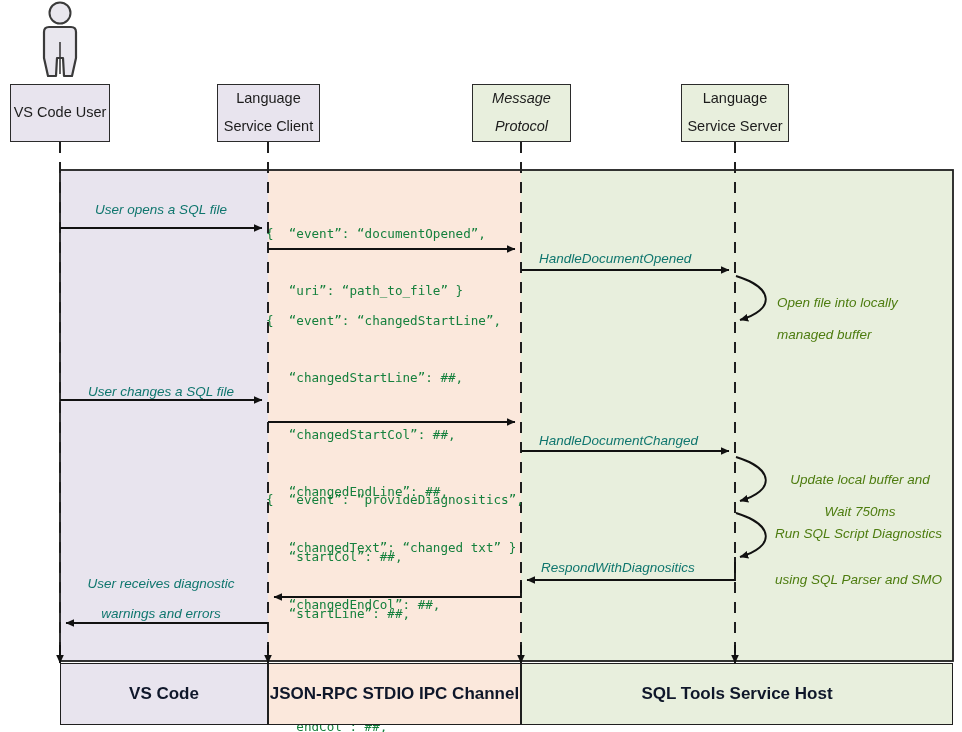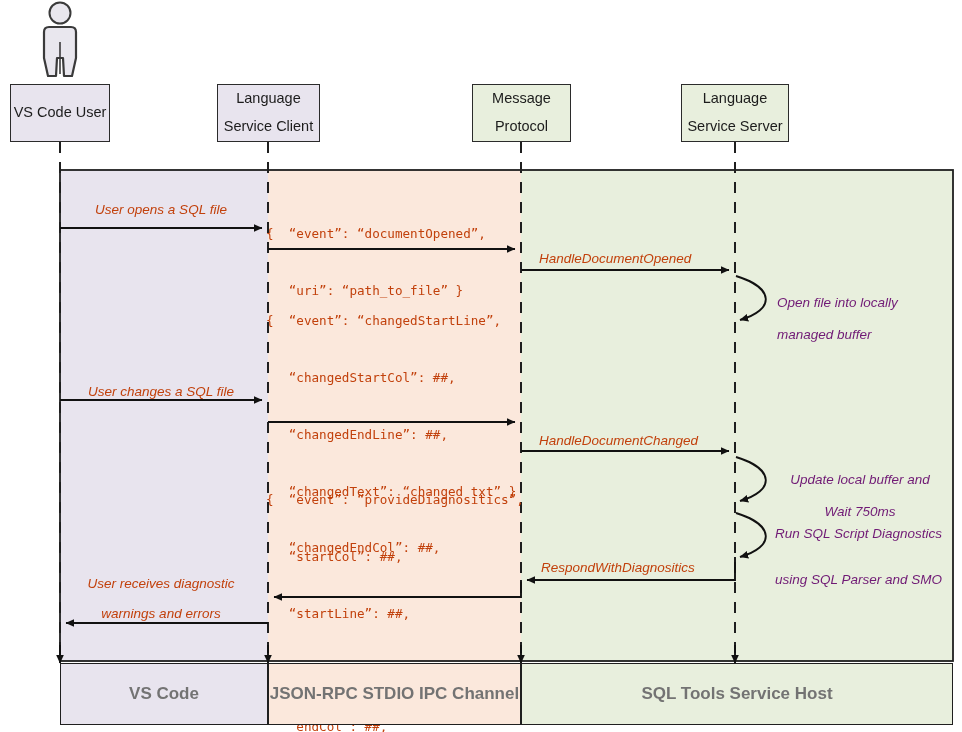--- a/index.html
+++ b/index.html
@@ -16,33 +16,33 @@
 
   
   .band{position:absolute;box-sizing:border-box;}
   .band.purple{background:#e8e4ee;}
   .band.peach{background:#fbe8dc;}
   .band.green{background:#e8efdd;}
 
   
   .fcell{position:absolute;box-sizing:border-box;border:1.7px solid #1f1f1f;
          display:flex;align-items:center;justify-content:center;
-         font-size:17px;font-weight:bold;color:#737373;}
+         font-size:17px;font-weight:bold;color:#0f172a;}
   .fcell.purple{background:#e8e4ee;}
   .fcell.peach{background:#fbe8dc;}
   .fcell.green{background:#e8efdd;}
 
   
-  .msg{position:absolute;font-style:italic;font-size:13.5px;color:#c2410c;
+  .msg{position:absolute;font-style:italic;font-size:13.5px;color:#0f766e;
        white-space:nowrap;line-height:1.0;}
   .msg.ctr{text-align:center;}
-  .note{position:absolute;font-style:italic;font-size:13.5px;color:#701a75;
+  .note{position:absolute;font-style:italic;font-size:13.5px;color:#4d7c0f;
         white-space:nowrap;line-height:1.0;}
   .json{position:absolute;font-family:"DejaVu Sans Mono",monospace;
-        font-size:12.6px;color:#c2410c;white-space:pre;line-height:1.0;}
+        font-size:12.6px;color:#15803d;white-space:pre;line-height:1.0;}
 
   svg.layer{position:absolute;left:0;top:0;width:962px;height:732px;
             pointer-events:none;overflow:visible;}
 </style>
 </head>
 <body>
 
 <div id="canvas">
 
   <div class="band purple" style="left:60px;  top:170px; width:208px; height:491px;"></div>
@@ -51,21 +51,21 @@
 
   <div class="lbox purple" style="left:10px; top:84px; width:100px; height:58px;align-items:center;">
     <span>VS Code User</span>
   </div>
 
   <div class="lbox purple" style="left:217px; top:84px; width:103px; height:58px;">
     <span>Language</span>
     <span>Service Client</span>
   </div>
 
-  <div class="lbox green" style="left:472px; top:84px; width:99px; height:58px;">
+  <div class="lbox green" style="left:472px; top:84px; width:99px; height:58px;font-style:italic;">
     <span>Message</span>
     <span>Protocol</span>
   </div>
 
   <div class="lbox green" style="left:681px; top:84px; width:108px; height:58px;">
     <span>Language</span>
     <span>Service Server</span>
   </div>
 
   <svg class="layer" viewBox="0 0 962 732">
@@ -134,20 +134,21 @@
     <div style="margin-top:16px;">warnings and errors</div>
   </div>
 
   <div class="json" style="left:266px; top:203px;">
     <div>{  “event”: “documentOpened”,</div>
     <div style="margin-top:19px;">   “uri”: “path_to_file” }</div>
   </div>
 
   <div class="json" style="left:266px; top:290px;">
     <div>{  “event”: “changedStartLine”,</div>
+    <div style="margin-top:19px;">   “changedStartLine”: ##,</div>
     <div style="margin-top:19px;">   “changedStartCol”: ##,</div>
     <div style="margin-top:19px;">   “changedEndLine”: ##,</div>
     <div style="margin-top:19px;">   “changedText”: “changed txt” }</div>
     <div style="margin-top:19px;">   “changedEndCol”: ##,</div>
   </div>
 
   <div class="json" style="left:266px; top:469px;">
     <div>{  “event”: “provideDiagnositics”,</div>
     <div style="margin-top:19px;">   “startCol”: ##,</div>
     <div style="margin-top:19px;">   “startLine”: ##,</div>

